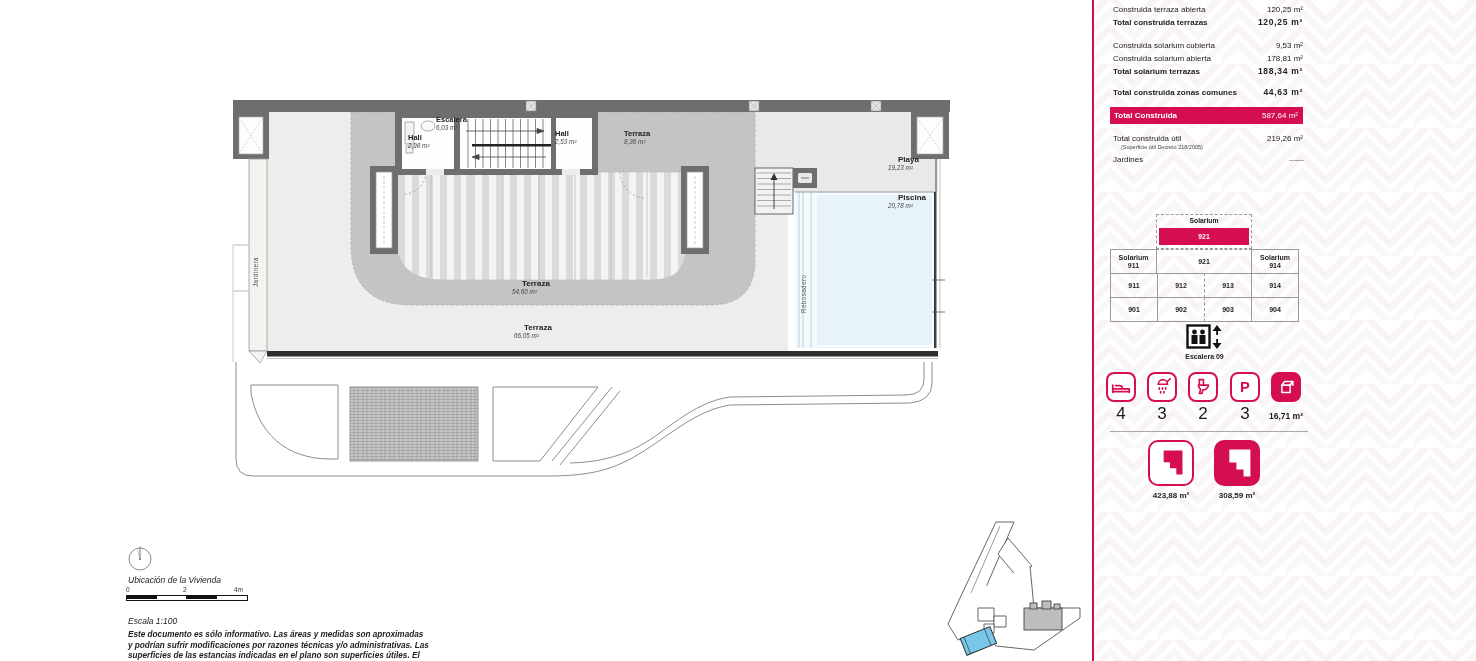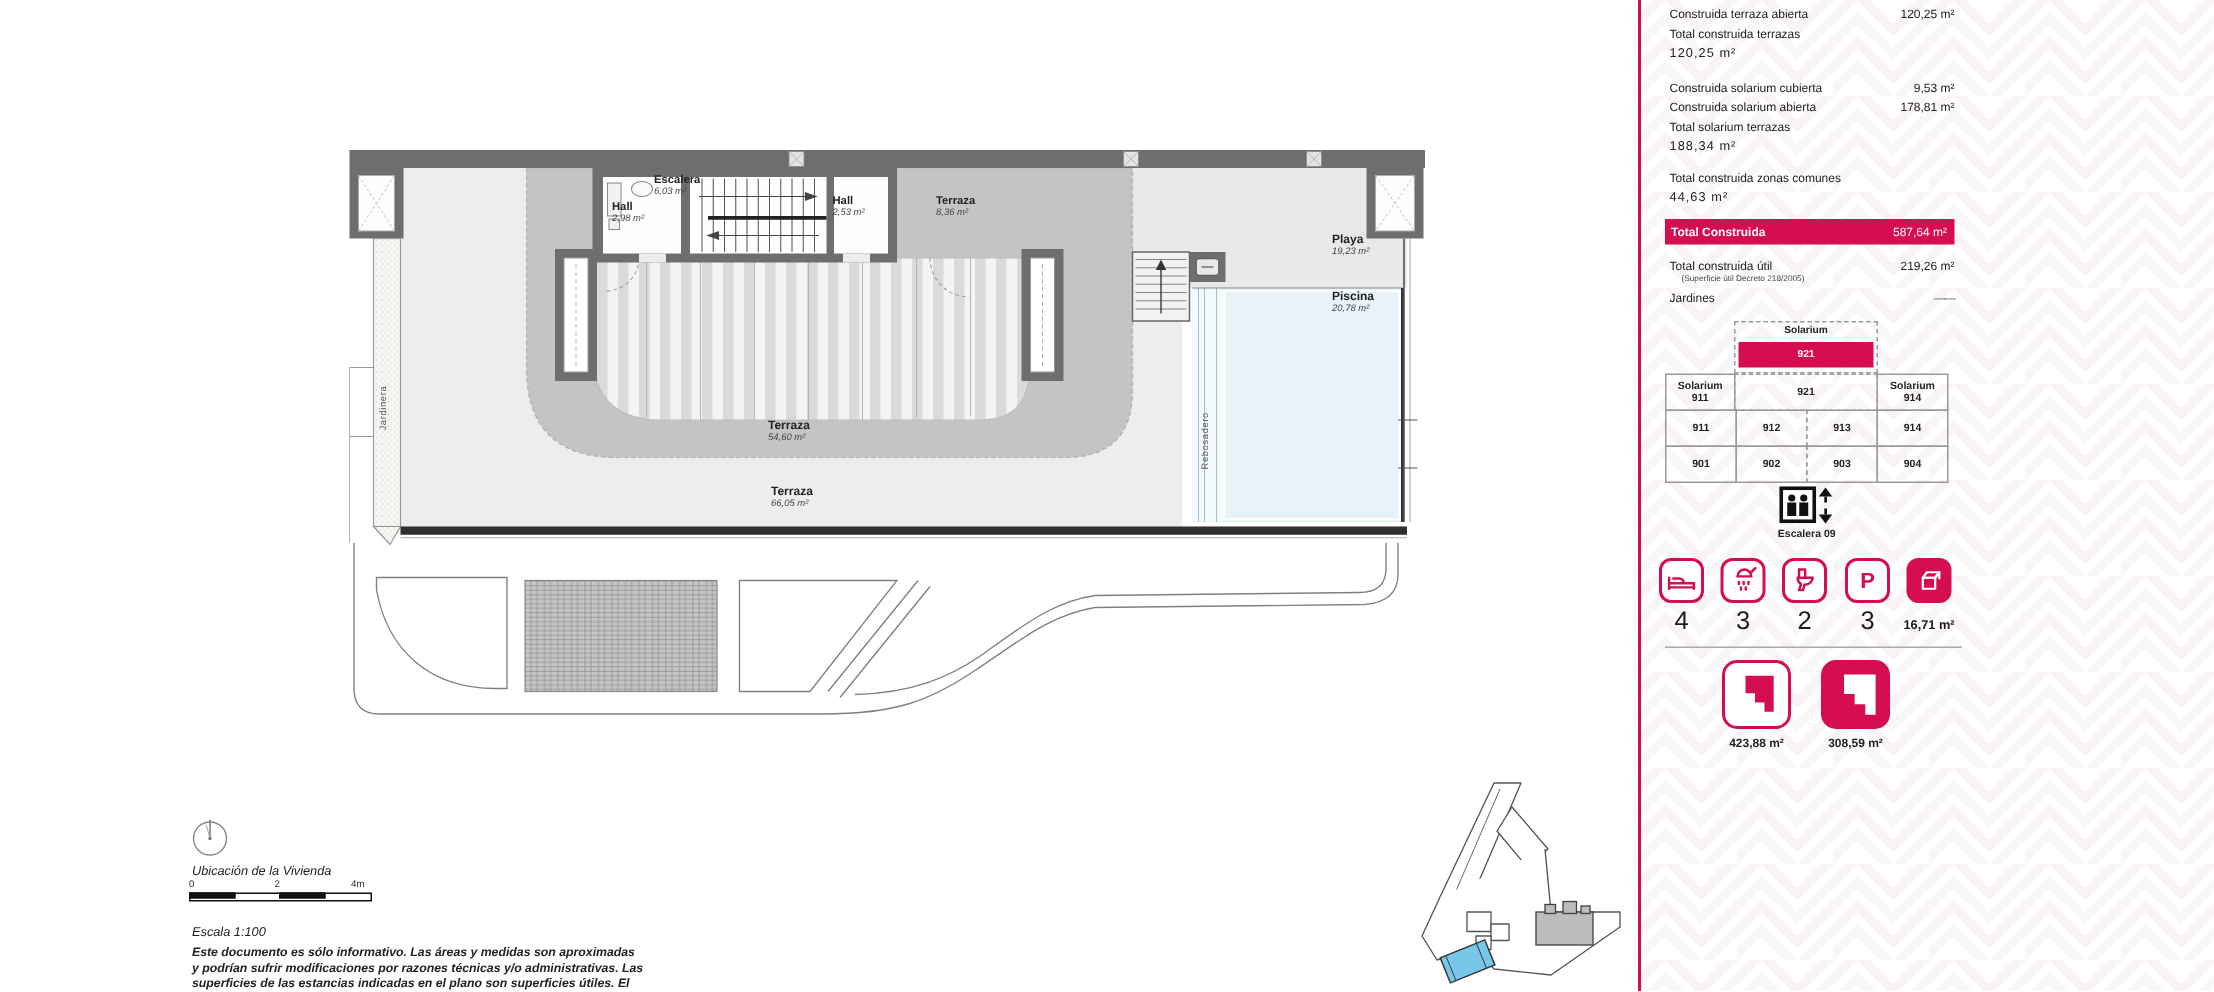--- a/index.html
+++ b/index.html
@@ -6,21 +6,21 @@
   .stage{position:relative;width:1476px;height:661px;background:#fff;overflow:hidden;
          font-family:"Liberation Sans",sans-serif;color:#222;}
   .abs{position:absolute;}
   
   .accent-line{left:1092px;top:0;width:2px;height:661px;background:#D40E4F;}
   .sidebar-bg{left:1094px;top:0;width:382px;height:661px;z-index:0;}
   .sb{z-index:2;}
   .rows{left:1110px;top:0;width:193px;}
   .mrow{display:flex;justify-content:space-between;align-items:baseline;padding-left:3px;
         font-size:8px;line-height:13px;color:#222;}
-  .mrow.bold{font-weight:400;flex-direction:column;}
+  .mrow.bold{font-weight:700;}
   .mrow.bold .mval{font-size:8.5px;letter-spacing:.7px;}
   .mt8{margin-top:8px;} .mt10{margin-top:10px;} .mt3{margin-top:3px;}
   .totalbar{margin-top:8px;height:17px;background:#D40E4F;color:#fff;display:flex;
             justify-content:space-between;align-items:center;padding:0 5px 0 4px;font-size:8px;}
   .totalbar .tl{font-weight:700;}
   .utilrow{display:flex;justify-content:space-between;align-items:flex-start;margin-top:10px;padding-left:3px;font-size:8px;}
   .utilsub{font-size:5.5px;color:#444;margin:1px 0 0 8px;}
   .jarrow{display:flex;justify-content:space-between;margin-top:4px;padding-left:3px;font-size:8px;line-height:12px;}
   .jarval{color:#666;letter-spacing:-1px;}
   
@@ -44,21 +44,21 @@
   .divider{left:1110px;top:431px;width:198px;height:1px;background:#aaa;z-index:2;}
   .planicons{left:1140px;top:440px;width:140px;z-index:2;}
   .pico{position:absolute;top:0;width:46px;height:46px;border-radius:10px;box-sizing:border-box;}
   .pico.outline{border:2.5px solid #D40E4F;background:#fff;}
   .pico.fill{background:#D40E4F;}
   .plabel{position:absolute;top:51px;width:62px;text-align:center;font-size:8px;font-weight:700;}
   
   .plan{left:230px;top:95px;width:732px;height:402px;z-index:1;}
   .rlabel{position:absolute;z-index:3;}
   .rname{display:block;font-size:7.5px;font-weight:700;color:#222;line-height:9px;}
-  .rname.big{font-size:8px;}
+  .rname.big{font-size:8px;margin-left:10px;}
   .rarea{display:block;font-style:italic;font-size:6.3px;color:#444;line-height:8px;}
   .vlabel{position:absolute;z-index:3;transform:rotate(-90deg);transform-origin:left top;
           font-size:6.3px;color:#555;letter-spacing:.4px;white-space:nowrap;}
   .watermark{position:absolute;left:375px;top:168px;z-index:2;font-family:"Liberation Serif",serif;
              font-weight:700;font-size:86px;line-height:92px;color:#fff;opacity:.5;letter-spacing:2px;}
   
   .loc-label{left:128px;top:575px;font-style:italic;font-size:8.5px;color:#222;z-index:2;}
   .scalebar{left:126px;top:586px;width:140px;height:22px;z-index:2;}
   .stick{position:absolute;top:0;font-size:6.5px;color:#333;}
   .sbarline{position:absolute;top:9px;left:0;width:120px;height:4px;border:1px solid #111;box-sizing:content-box;background:#fff;}

